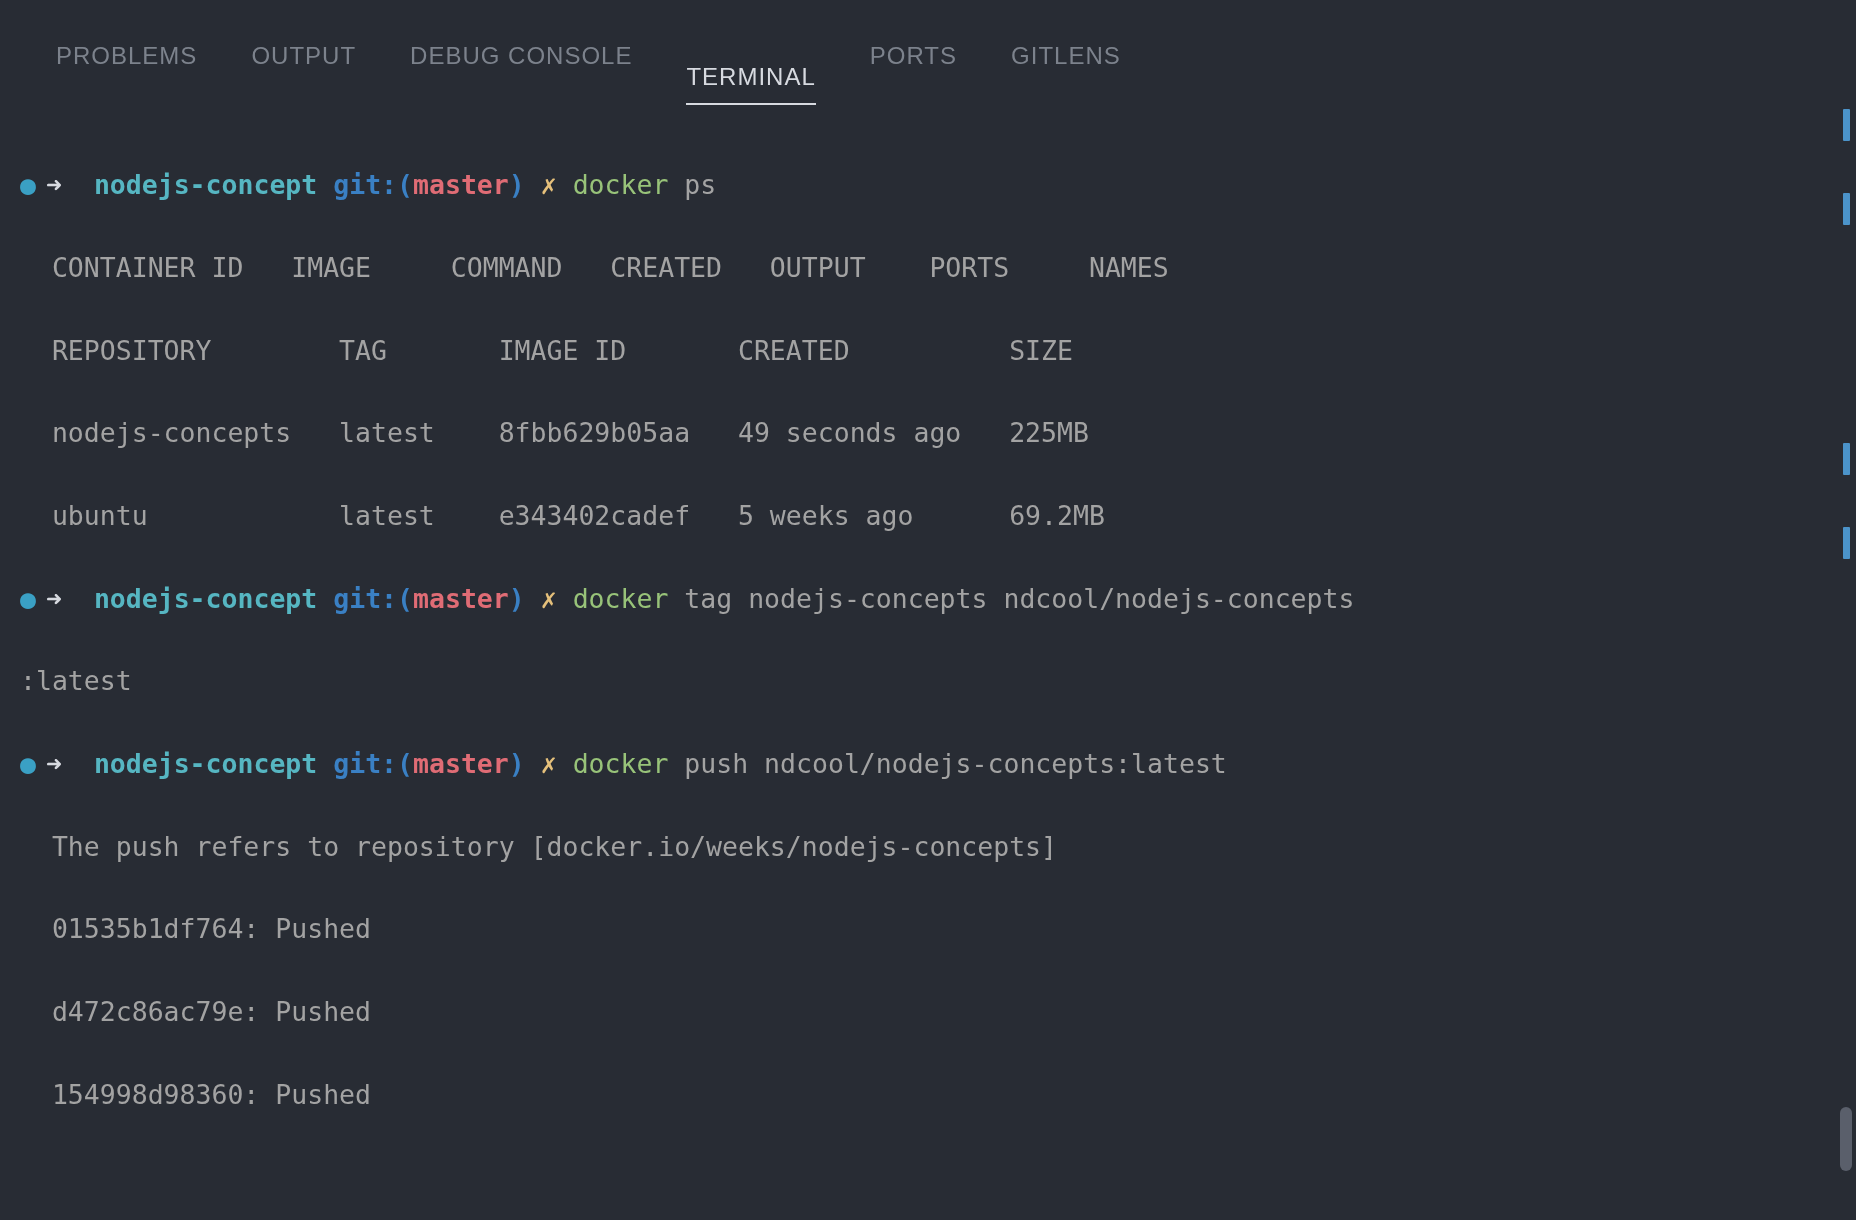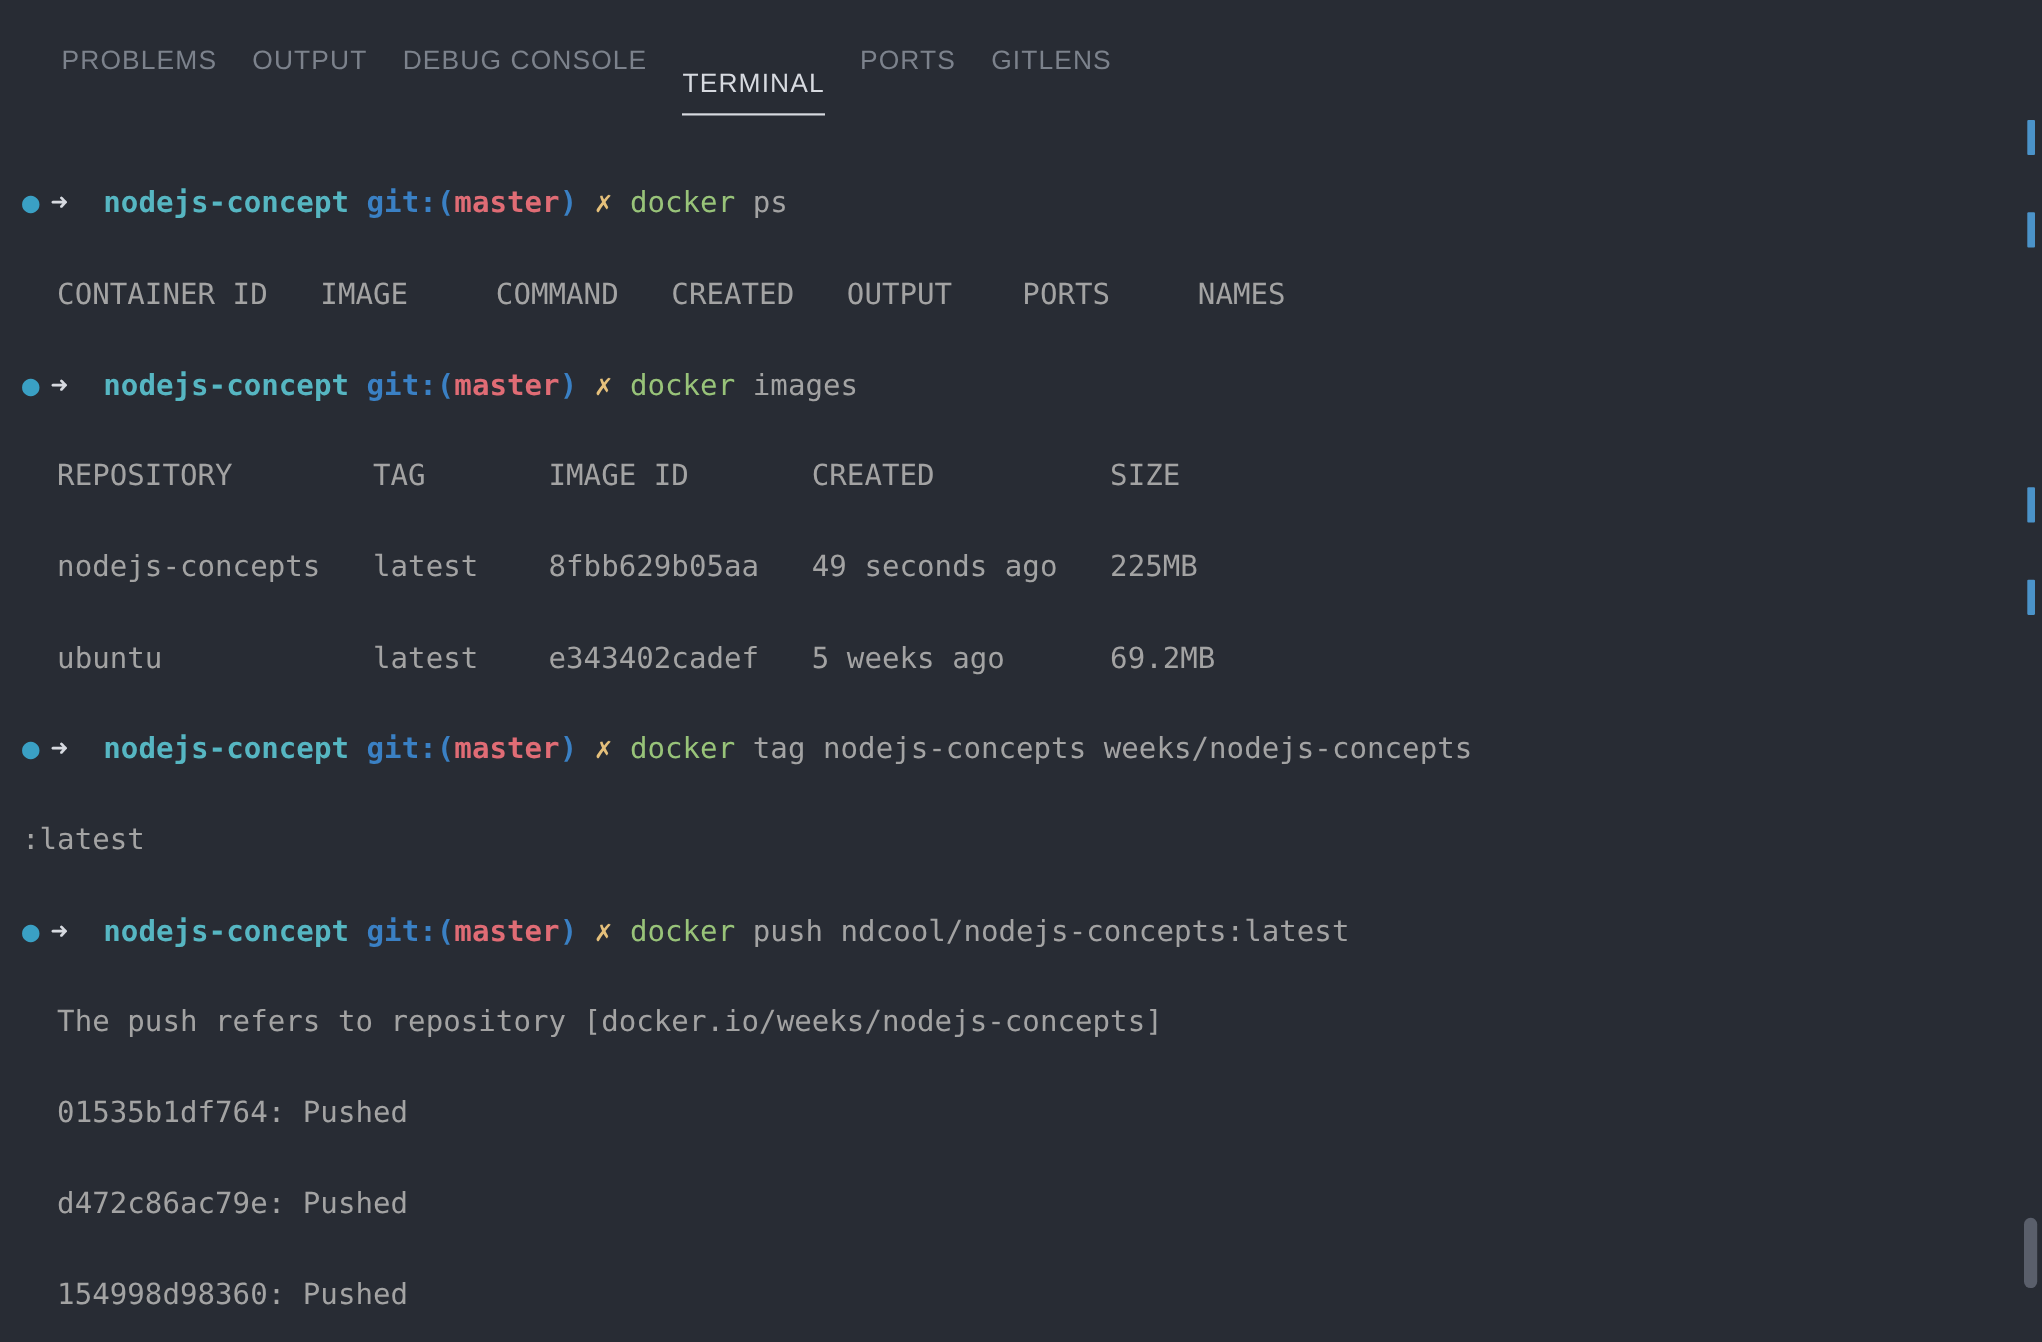--- a/index.html
+++ b/index.html
@@ -12,21 +12,21 @@
     overflow: hidden;
   }
   .panel {
     display: flex;
     flex-direction: column;
     height: 100%;
   }
   .tab-bar {
     display: flex;
     align-items: center;
-    gap: 32px;
+    gap: 54px;
     padding: 18px 0 0 56px;
     font-size: 24px;
     letter-spacing: 1px;
     color: #7c828c;
     font-family: -apple-system, 'Segoe UI', sans-serif;
     font-weight: 400;
   }
   .tab {
     cursor: pointer;
     padding-bottom: 12px;
@@ -90,25 +90,24 @@
     <div class="tab">OUTPUT</div>
     <div class="tab">DEBUG CONSOLE</div>
     <div class="tab active">TERMINAL</div>
     <div class="tab">PORTS</div>
     <div class="tab">GITLENS</div>
   </div>
 
   <div class="terminal-body">
 <span class="line"><span class="dot-filled">●</span><span class="arrow">➜</span>  <span class="dir">nodejs-concept</span> <span class="git"><span>git:</span><span>(</span></span><span class="branch">master</span><span class="git">)</span> <span class="x">✗</span> <span class="cmd">docker</span> <span class="plain">ps</span></span>
 <span class="line plain">  CONTAINER ID   IMAGE     COMMAND   CREATED   OUTPUT    PORTS     NAMES</span>
-<span class="line"><span class="dot-filled">●</span><span class="arrow">➜</span>  <span class="dir">nodejs-concept</span> <span class="git"><span>git:</span><span>(</span></span><span class="branch">master</span><span class="git">)</span> <span class="x">✗</span> <span class="cmd">docker</span> <span class="plain">images</span></span>
 <span class="line plain">  REPOSITORY        TAG       IMAGE ID       CREATED          SIZE</span>
 <span class="line plain">  nodejs-concepts   latest    8fbb629b05aa   49 seconds ago   225MB</span>
 <span class="line plain">  ubuntu            latest    e343402cadef   5 weeks ago      69.2MB</span>
-<span class="line"><span class="dot-filled">●</span><span class="arrow">➜</span>  <span class="dir">nodejs-concept</span> <span class="git"><span>git:</span><span>(</span></span><span class="branch">master</span><span class="git">)</span> <span class="x">✗</span> <span class="cmd">docker</span> <span class="plain">tag nodejs-concepts weeks/nodejs-concepts</span></span>
+<span class="line"><span class="dot-filled">●</span><span class="arrow">➜</span>  <span class="dir">nodejs-concept</span> <span class="git"><span>git:</span><span>(</span></span><span class="branch">master</span><span class="git">)</span> <span class="x">✗</span> <span class="cmd">docker</span> <span class="plain">tag nodejs-concepts ndcool/nodejs-concepts</span></span>
 <span class="line plain">:latest</span>
 <span class="line"><span class="dot-filled">●</span><span class="arrow">➜</span>  <span class="dir">nodejs-concept</span> <span class="git"><span>git:</span><span>(</span></span><span class="branch">master</span><span class="git">)</span> <span class="x">✗</span> <span class="cmd">docker</span> <span class="plain">push ndcool/nodejs-concepts:latest</span></span>
 <span class="line plain">  The push refers to repository [docker.io/weeks/nodejs-concepts]</span>
 <span class="line plain">  01535b1df764: Pushed </span>
 <span class="line plain">  d472c86ac79e: Pushed </span>
 <span class="line plain">  154998d98360: Pushed </span>
 
 
 
 

